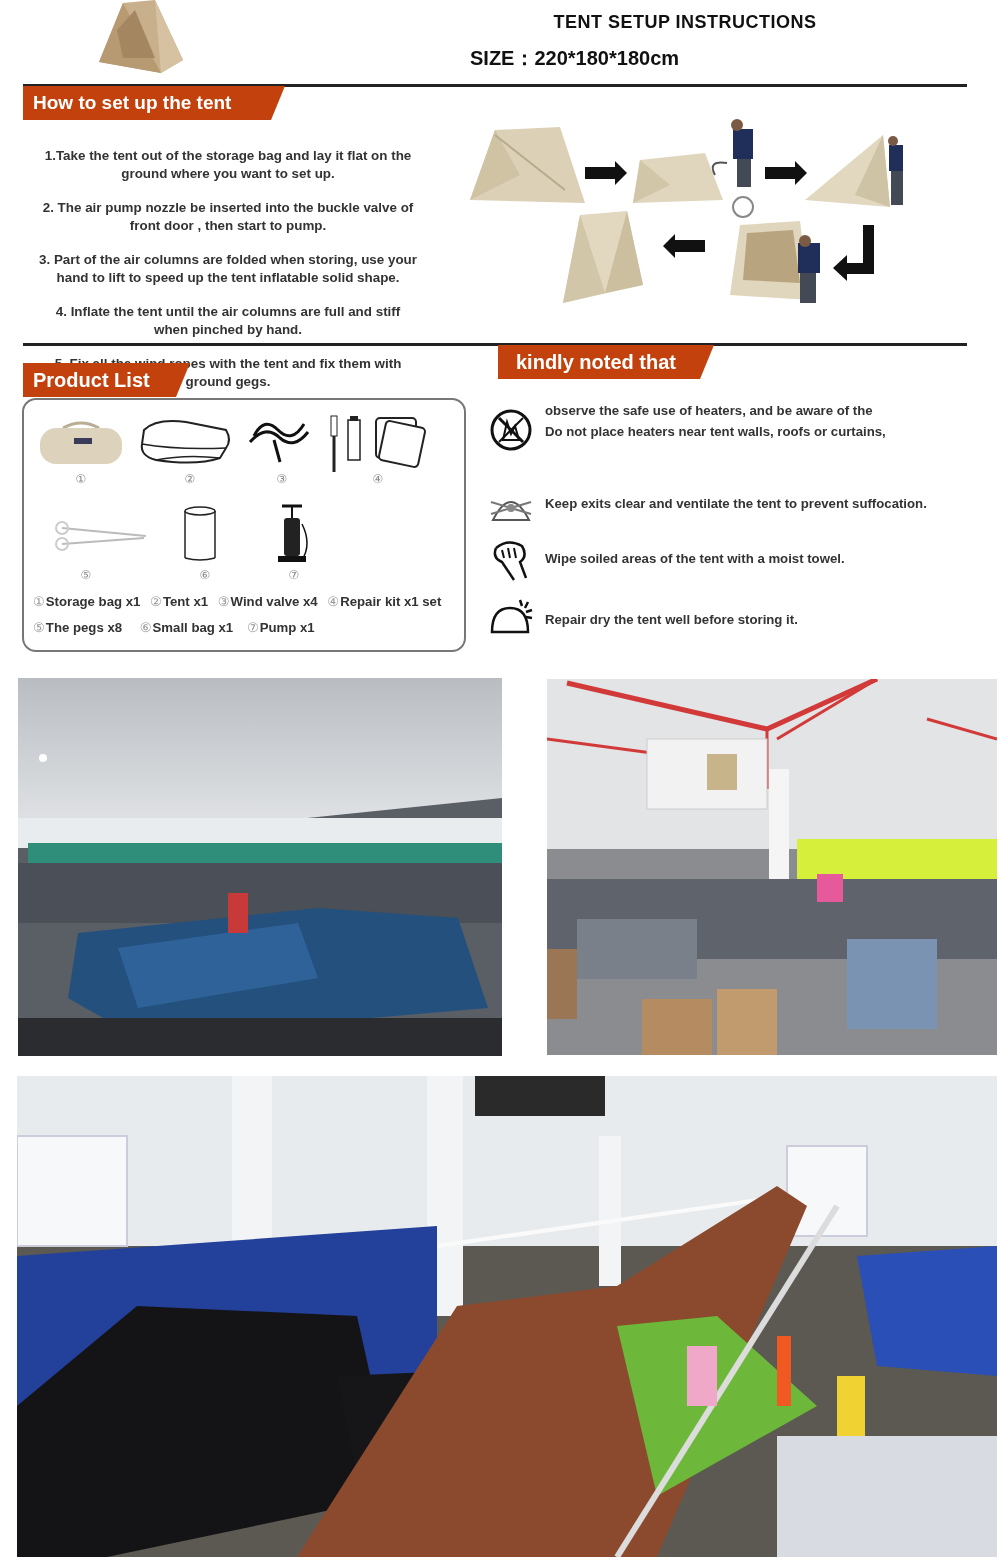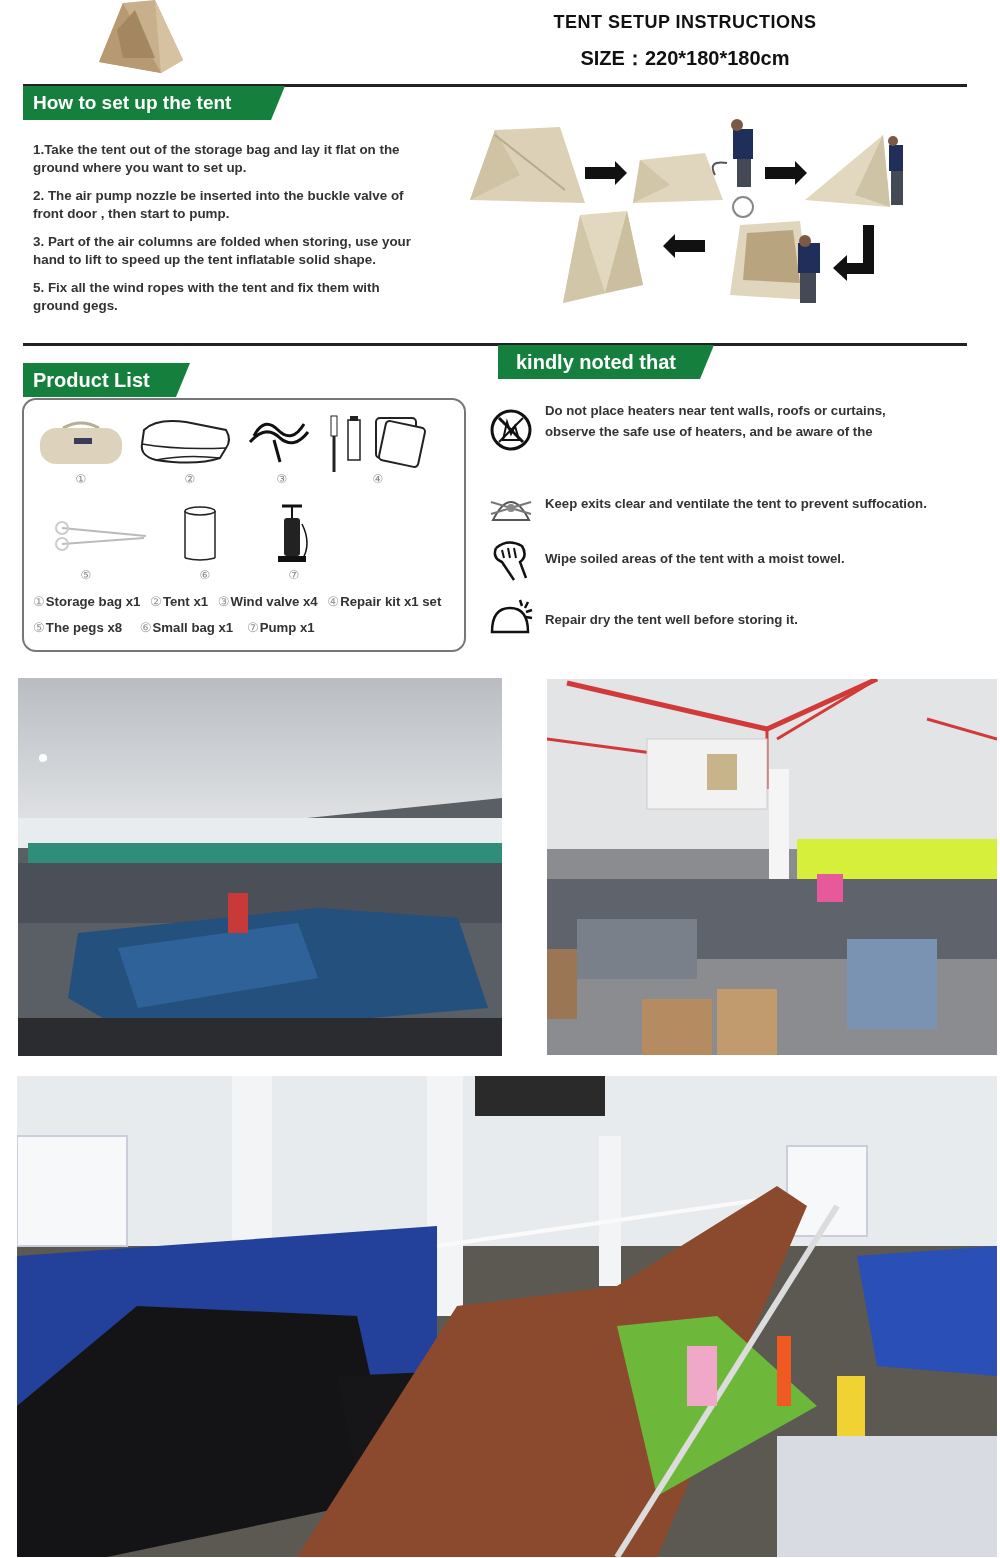--- a/index.html
+++ b/index.html
@@ -4,29 +4,29 @@
 <style>
   * { box-sizing: border-box; margin: 0; padding: 0; }
   html, body { width: 1000px; height: 1558px; background: #ffffff; overflow: hidden; }
   body { position: relative; font-family: "Liberation Sans", sans-serif; color: #222; }
 
   .abs { position: absolute; }
 
   
   #hero-tent { left: 95px; top: 0; width: 90px; height: 75px; }
   #title { left: 470px; top: 12px; width: 430px; text-align: center; font-size: 18px; font-weight: bold; letter-spacing: 0.5px; color: #111; font-family: "Liberation Sans", sans-serif; }
-  #size { left: 470px; top: 45px; width: 430px; text-align: center; font-size: 20px; font-weight: bold; color: #111; }
+  #size { left: 470px; top: 45px; width: 430px; font-size: 20px; font-weight: bold; color: #111; }
 
   .rule { position: absolute; height: 3px; background: #222; }
 
-  .tag { position: absolute; height: 34px; background: #15803d; color: #fff; font-weight: bold; font-size: 20px; line-height: 34px; padding-left: 10px; clip-path: polygon(0 0, 100% 0, calc(100% - 14px) 100%, 0 100%); }
+  .tag { position: absolute; height: 34px; background: #c2410c; color: #fff; font-weight: bold; font-size: 20px; line-height: 34px; padding-left: 10px; clip-path: polygon(0 0, 100% 0, calc(100% - 14px) 100%, 0 100%); }
 
   
   #steps { left: 23px; top: 131px; width: 410px; font-size: 13.4px; line-height: 18px; font-weight: bold; color: #333; }
-  #steps p { margin: 10px; }
+  #steps p { margin: 16px; text-align: center; }
 
   
   #setup-diagram { left: 465px; top: 115px; width: 460px; height: 200px; }
 
   
   #product-box { left: 22px; top: 398px; width: 444px; height: 254px; border: 2px solid #777; border-radius: 14px; }
   .num { position: absolute; font-size: 12px; color: #888; width: 16px; text-align: center; }
   #legend1, #legend2 { position: absolute; font-size: 13.2px; font-weight: bold; color: #333; white-space: nowrap; }
   #legend1 { left: 9px; top: 194px; }
   #legend2 { left: 9px; top: 220px; }
@@ -52,20 +52,21 @@
 <div id="title" class="abs">TENT SETUP INSTRUCTIONS</div>
 <div id="size" class="abs">SIZE：220*180*180cm</div>
 
 <div class="rule" style="left:23px; top:84px; width:944px;"></div>
 <div class="tag" style="left:23px; top:86px; width:262px; font-size:19px;">How to set up the tent</div>
 
 <div id="steps" class="abs">
   <p>1.Take the tent out of the storage bag and lay it flat on the ground where you want to set up.</p>
   <p>2. The air pump nozzle be inserted into the buckle valve of front door , then start to pump.</p>
   <p>3. Part of the air columns are folded when storing, use your hand to lift to speed up the tent inflatable solid shape.</p>
+  <p>4. Inflate the tent until the air columns are full and stiff when pinched by hand.</p>
   <p>5. Fix all the wind ropes with the tent and fix them with ground gegs.</p>
 </div>
 
 <svg id="setup-diagram" class="abs" viewBox="0 0 460 200">
 
   <g>
     <polygon points="30,15 95,12 120,88 5,85" fill="#dcd1b6"></polygon>
     <polygon points="30,15 5,85 55,60" fill="#cfc3a4"></polygon>
     <line x1="30" y1="20" x2="100" y2="75" stroke="#b8ab8c" stroke-width="2"></line>
   </g>
@@ -184,22 +185,22 @@
   </div>
 </div>
 
 <svg class="note-icon" style="left:489px; top:408px;" viewBox="0 0 48 44">
   <circle cx="22" cy="22" r="19" fill="none" stroke="#111" stroke-width="3"></circle>
   <path d="M14,32 L30,32 L26,18 L22,26 L18,14 Z" fill="none" stroke="#111" stroke-width="2"></path>
   <line x1="10" y1="10" x2="34" y2="34" stroke="#111" stroke-width="3"></line>
   <line x1="34" y1="10" x2="10" y2="34" stroke="#111" stroke-width="2"></line>
 </svg>
 <div class="note-text" style="left:545px; top:400px;">
+  <div>observe the safe use of heaters, and be aware of  the</div>
   <div>Do not place heaters near tent walls, roofs or curtains,</div>
-  <div>observe the safe use of heaters, and be aware of  the</div>
 </div>
 
 <svg class="note-icon" style="left:489px; top:486px;" viewBox="0 0 48 44">
   <path d="M4,34 Q22,-2 40,34 Z" fill="none" stroke="#555" stroke-width="2"></path>
   <line x1="2" y1="16" x2="42" y2="28" stroke="#777" stroke-width="2"></line>
   <line x1="42" y1="16" x2="2" y2="28" stroke="#777" stroke-width="2"></line>
   <circle cx="22" cy="22" r="4" fill="#888"></circle>
 </svg>
 <div class="note-text" style="left:545px; top:493px;text-align:center;">Keep exits clear and ventilate the tent to prevent suffocation.</div>
 

